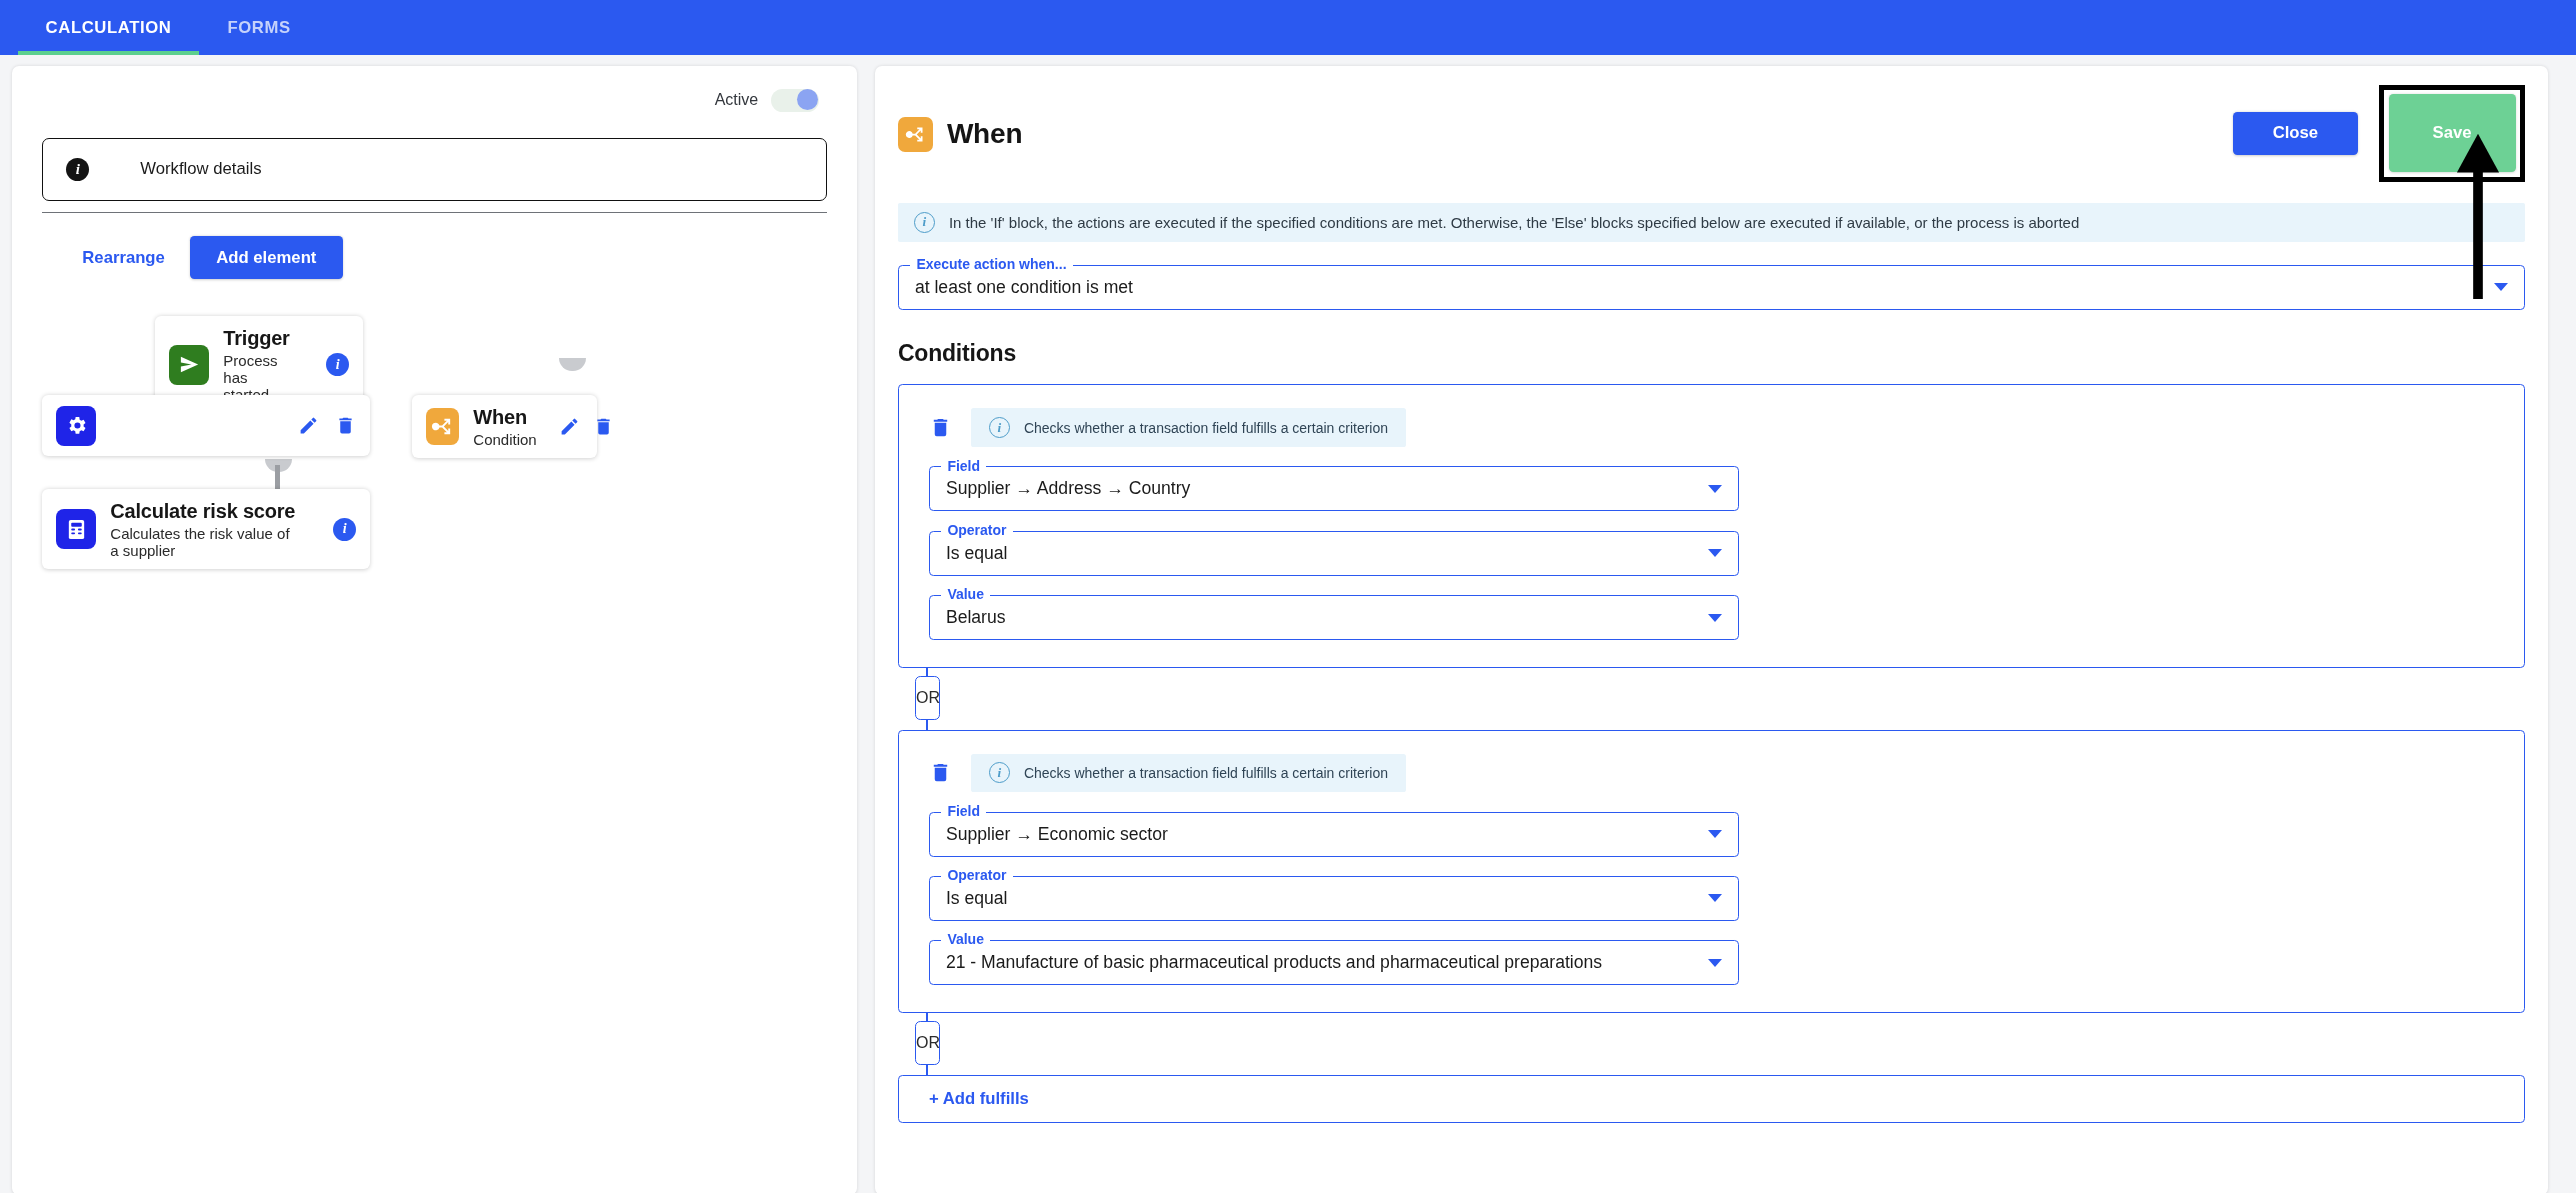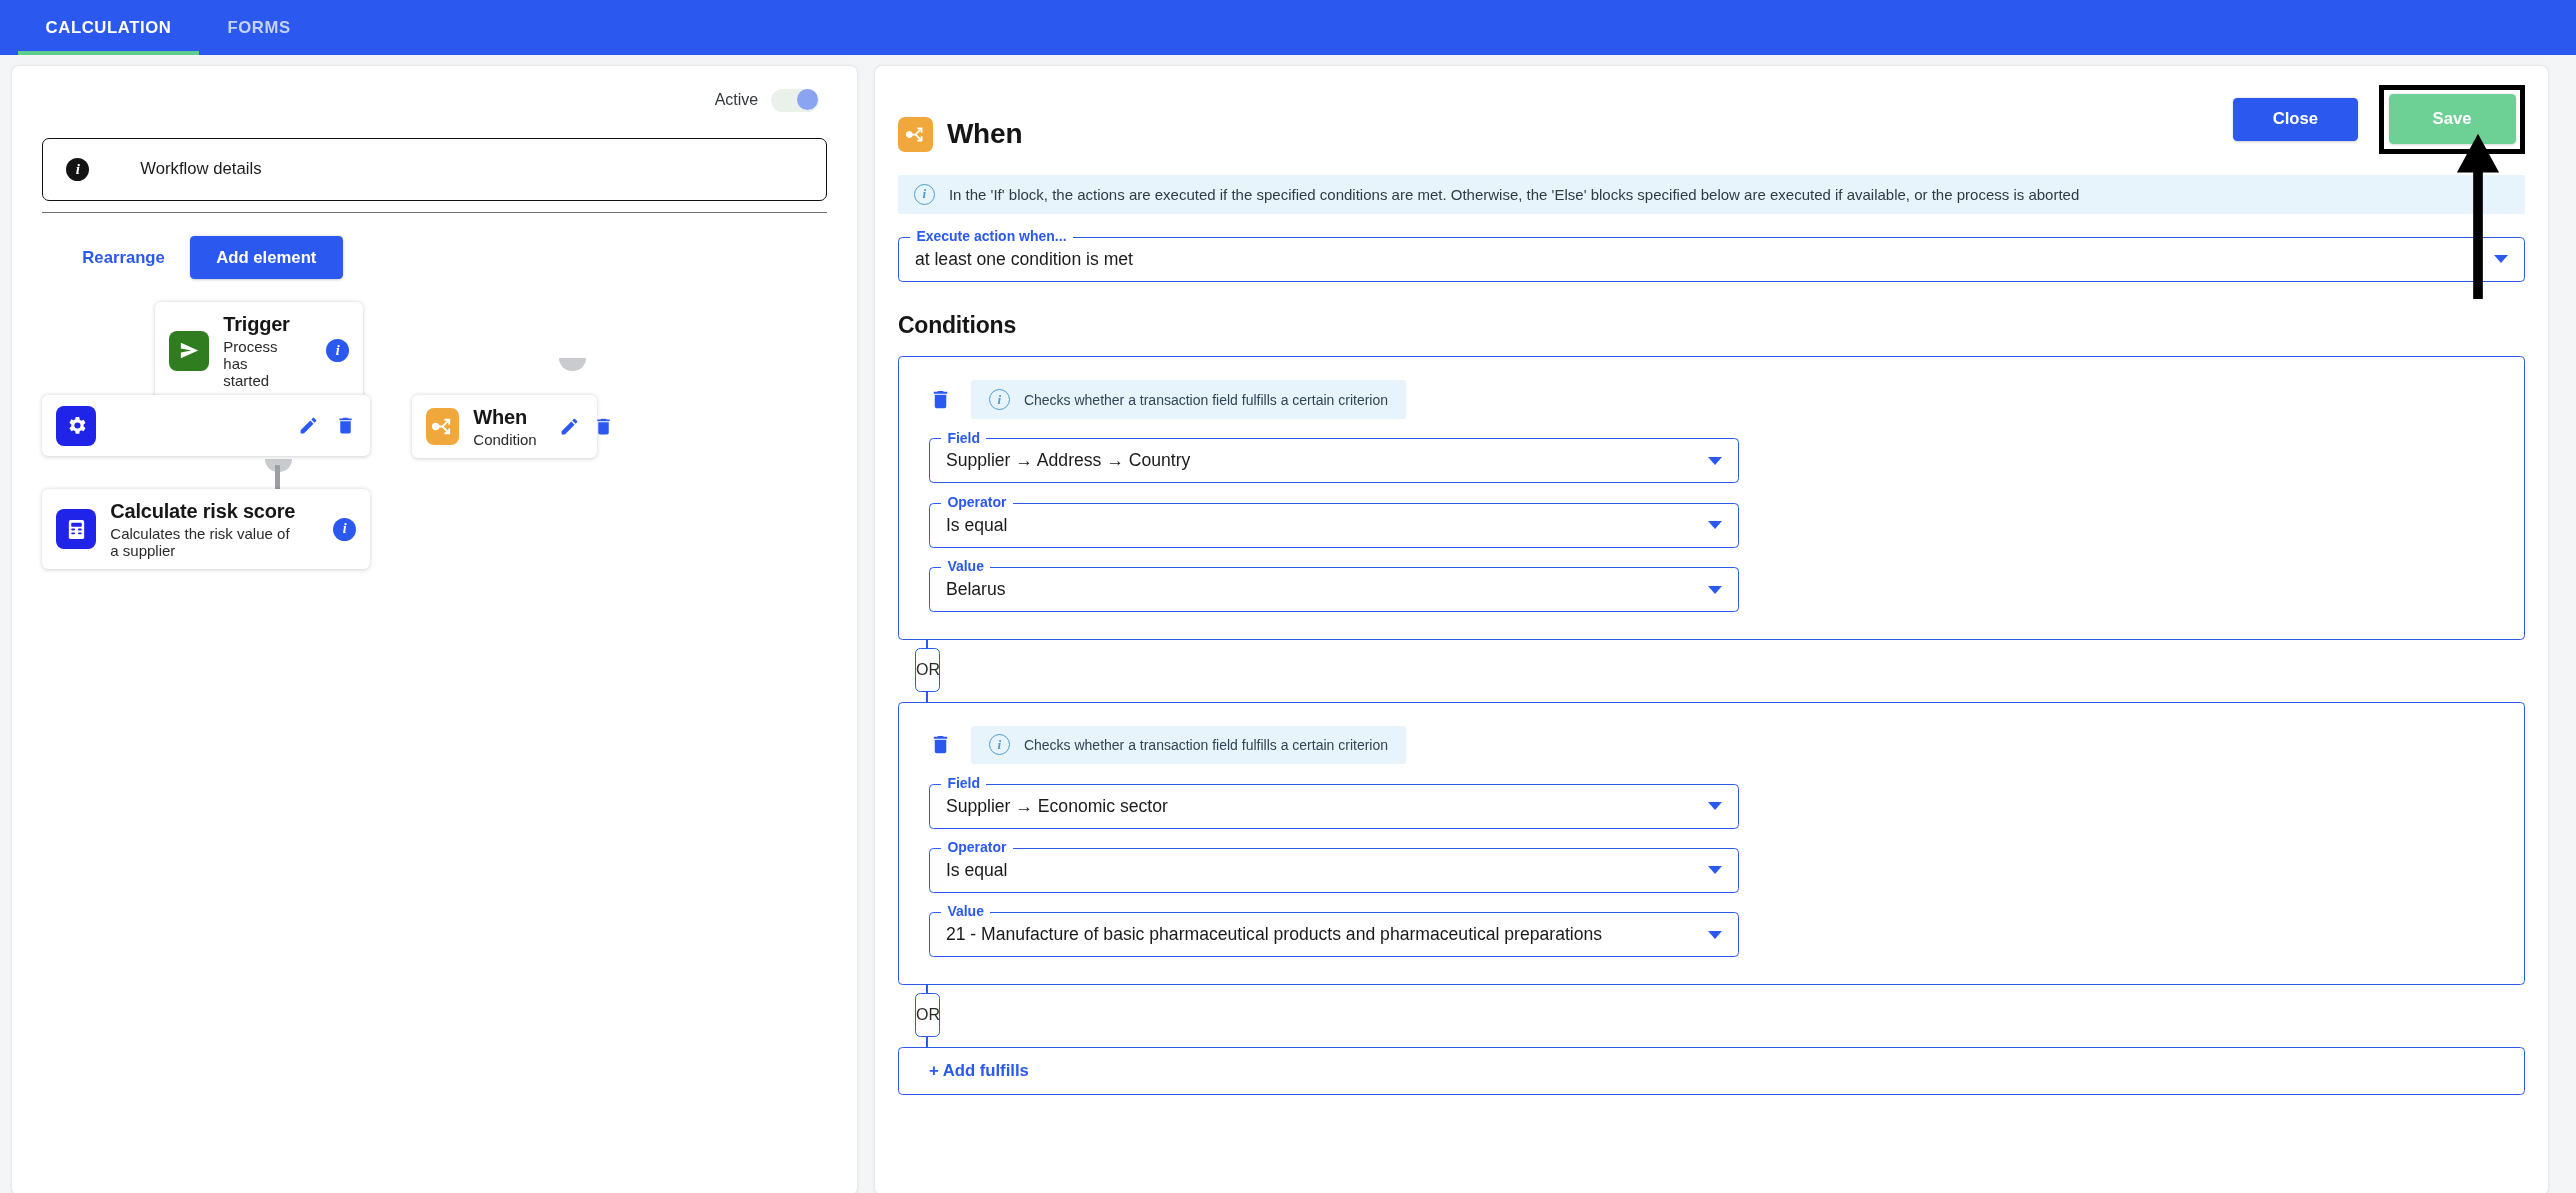--- a/index.html
+++ b/index.html
@@ -153,21 +153,21 @@
   .rp-title { font-size: 28px; font-weight: 700; color: #151515; letter-spacing: -0.2px;}
   .rp-actions { margin-left: auto; display: flex; align-items: center; gap: 21px; }
   .close-btn {
     background: #2b59f0; color: #fff; border: none; border-radius: 4.4px;
     padding: 11.4px 40px; font-size: 16.7px; font-weight: 600; cursor: pointer;
     font-family: inherit; box-shadow: 0 0.9px 2.6px rgba(0,0,0,0.2);
   }
   .save-highlight { border: 5.3px solid #000000; padding: 4.4px; }
   .save-btn {
     background: #6dd195; color: #fff; border: none; border-radius: 4.4px;
-    padding: 15px 44px; font-size: 16.7px; font-weight: 600; cursor: pointer;
+    padding: 29px 44px; font-size: 16.7px; font-weight: 600; cursor: pointer;
     font-family: inherit; box-shadow: 0 0.9px 2.6px rgba(0,0,0,0.15);
   }
 
   .info-banner {
     margin-top: 21px; height: 39px; background: #e8f4fb;
     display: flex; align-items: center; gap: 14px; padding: 0 16px;
     border-radius: 1.8px;
   }
   .info-circle {
     width: 21px; height: 21px; border-radius: 50%;
@@ -281,21 +281,21 @@
       <div class="connector" style="left:233px; top:70px; height:35px;"></div>
       <div class="dot-cap top" style="left:223px; top:99px;"></div>
 
       <div class="dot-cap bot" style="left:223px; top:157px;"></div>
       <div class="connector" style="left:233px; top:163px; height:35px;"></div>
       <div class="dot-cap top" style="left:223px; top:192px;"></div>
 
       <div class="dot-cap bot" style="left:517px; top:56px;"></div>
       <div class="dot-cap top" style="left:517px; top:101px;"></div>
 
-      <div class="node" style="left:113px; top:0px; width:208px;">
+      <div class="node" style="left:113px; top:14px; width:208px;">
         <div class="node-icon" style="background:#2f7d1f;">
           <svg viewBox="0 0 24 24">
               <path d="M3 4 L21 12 L3 20 L3 14 L14 12 L3 10 Z" fill="#ffffff"></path>
             </svg>
         </div>
         <div class="node-text">
           <div class="node-title">Trigger</div>
           <div class="node-sub">Process has started</div>
         </div>
         <div class="node-actions">

